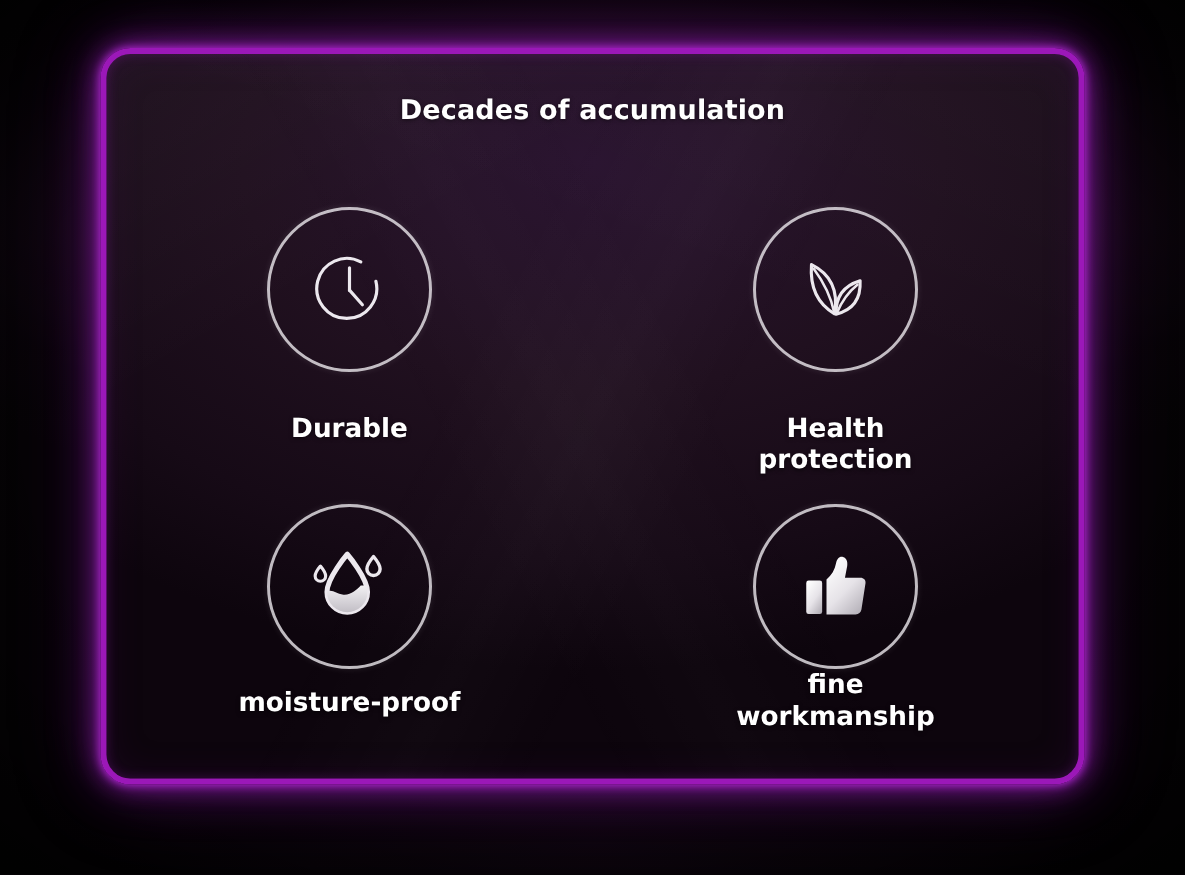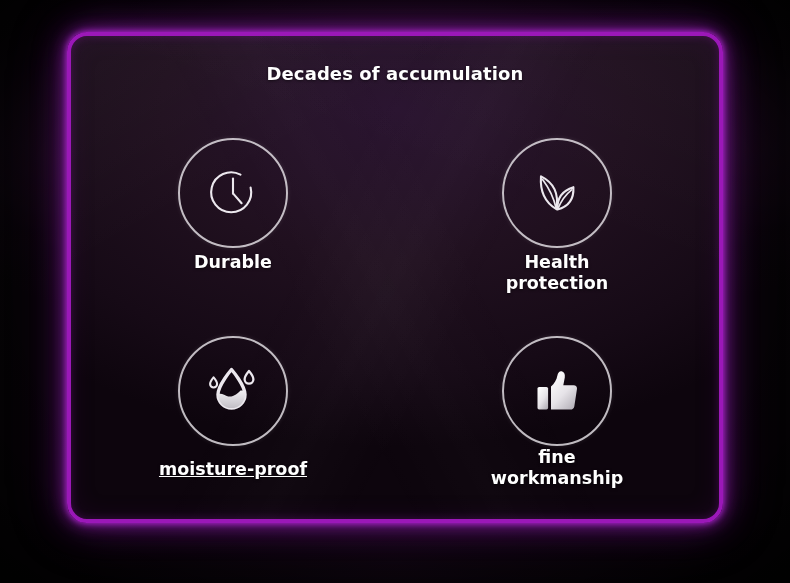--- a/index.html
+++ b/index.html
@@ -147,30 +147,30 @@
   .icon-ring {
     width:110px; height:110px;
     border-radius:50%;
     border:2px solid rgba(236,232,238,0.80);
     display:flex; align-items:center; justify-content:center;
     box-shadow:0 0 5px rgba(255,255,255,0.10);
   }
   .icon-ring svg { display:block; }
 
   .feature-label {
-    margin-top:4px;
+    margin-top:28px;
     color:#ffffff;
     font-size:17.5px;
     font-weight:600;
     line-height:1.22;
     text-align:center;
     text-shadow:0 1px 3px rgba(0,0,0,0.55);
     white-space:pre-line;
   }
-  .feature.moisture .feature-label { margin-top:13px;text-decoration:underline; }
+  .feature.moisture .feature-label { margin-top:13px; }
   .feature.workmanship .feature-label { margin-top:1px; }
 </style>
 </head>
 <body>
 
 <div id="stage">
 
   <div class="bg-layer">
     <div class="glow-top"></div>
     <div class="glow-left"></div>

